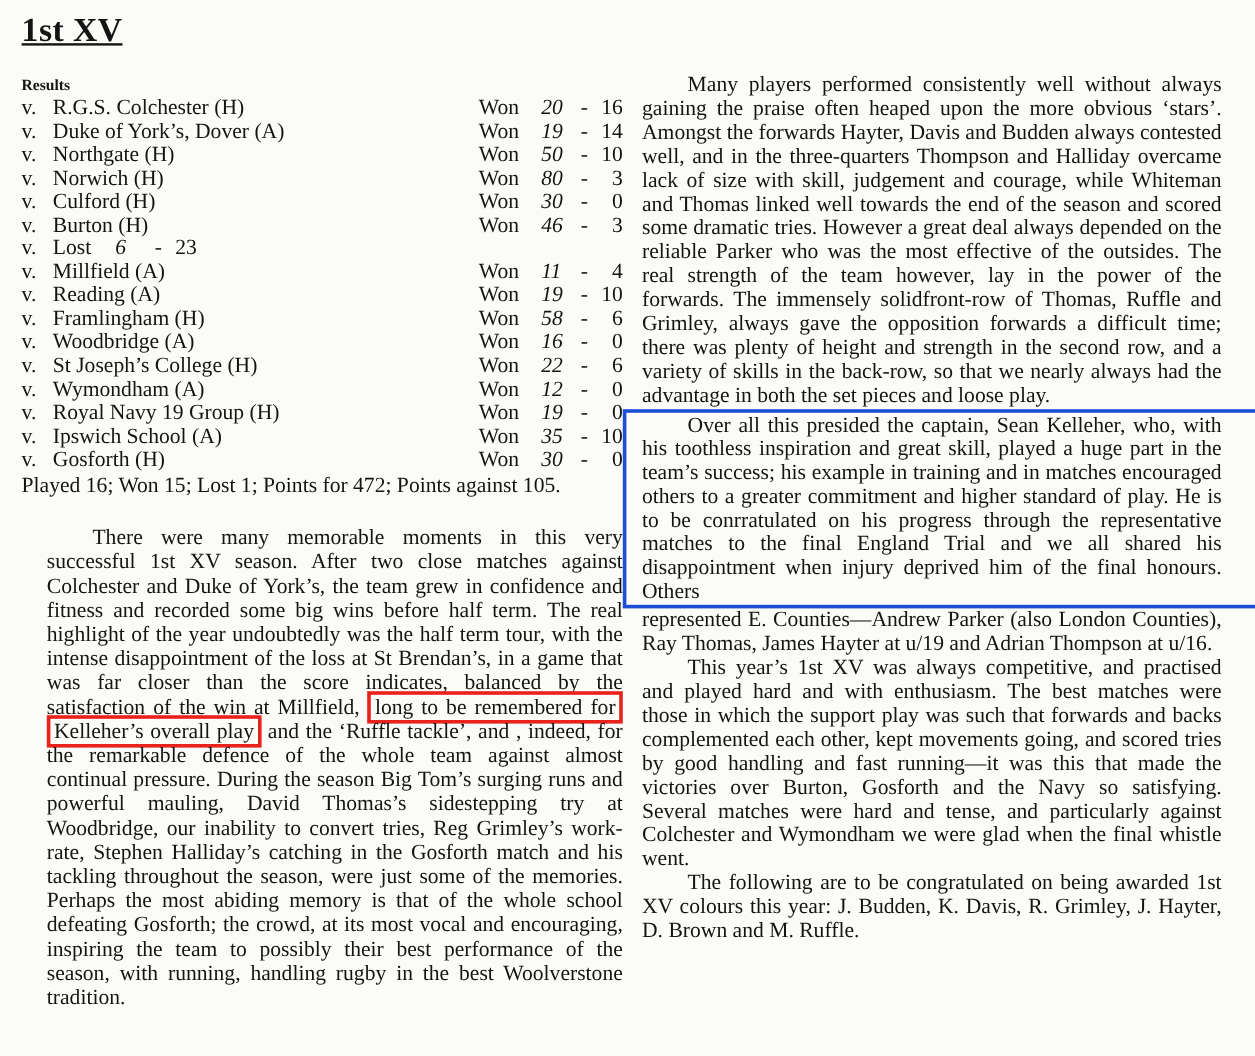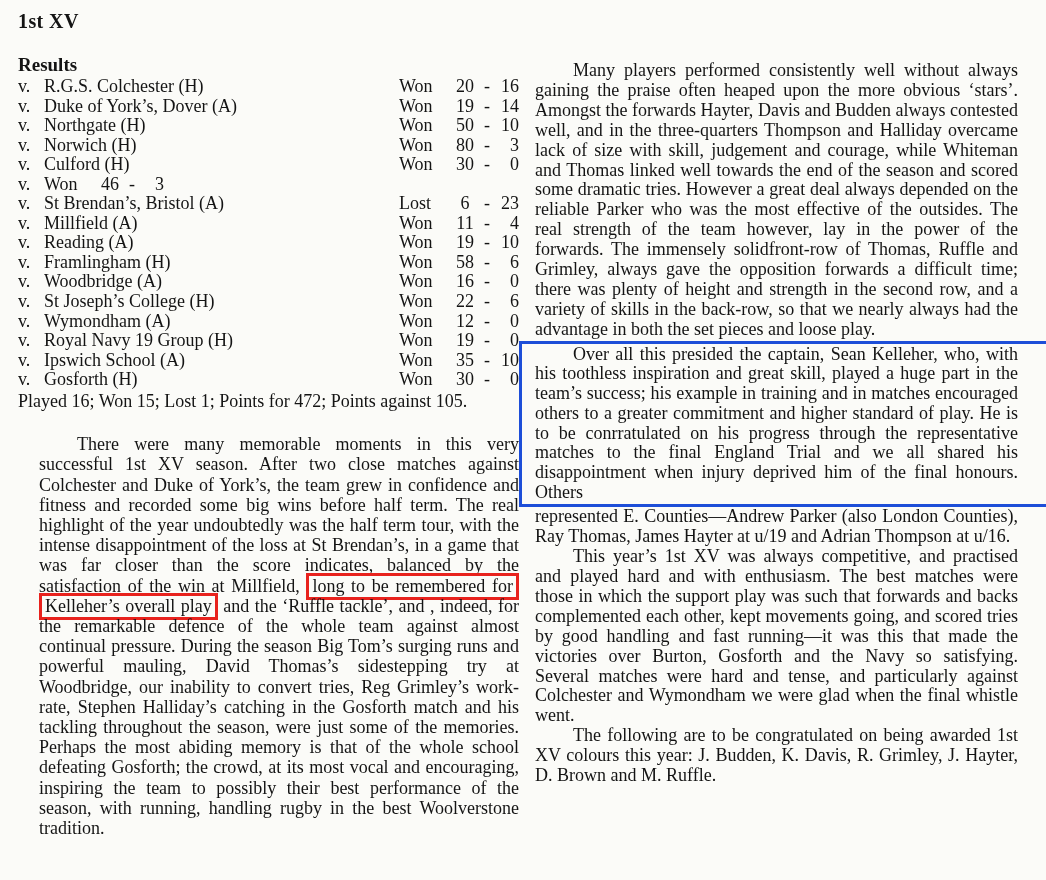--- a/index.html
+++ b/index.html
@@ -5,29 +5,29 @@
   html,body{margin:0;padding:0;}
   body{
     width:1046px;height:880px;position:relative;overflow:hidden;
     background:#fbfbf8;color:#141414;
     font-family:"Liberation Serif","DejaVu Serif",serif;
     -webkit-font-smoothing:antialiased;
   }
   .col-left{position:absolute;left:18px;top:10px;width:501px;}
   .col-right{position:absolute;left:535px;top:61px;width:483px;}
 
-  .page-title{font-size:20px;font-weight:bold;letter-spacing:.4px;margin:0;}
-  .results-heading{font-size:19px;font-weight:bold;margin:21px 0 1px 0;}
+  .page-title{font-size:28px;font-weight:bold;letter-spacing:.4px;margin:0;text-decoration:underline;}
+  .results-heading{font-size:13px;font-weight:bold;margin:21px 0 1px 0;}
 
   .results-table{font-size:18px;}
   .result-row{display:flex;line-height:19.55px;white-space:nowrap;}
   .r-prefix{width:26px;}
   .r-opponent{flex:1;}
   .r-outcome{width:52px;}
-  .r-for{width:28px;text-align:center;}
+  .r-for{width:28px;text-align:left;font-style:italic;}
   .r-dash{width:16px;text-align:center;}
   .r-against{width:24px;text-align:right;}
 
   .summary-par{font-size:18px;line-height:20.4px;text-align:justify;margin:1px 0 0 0;}
 
   .body-par{font-size:18px;line-height:20.2px;text-align:justify;margin:0;text-indent:38px;}
   .left-body{margin-top:23px;margin-left:21px;}
 
   .inline-highlight{
     border:3px solid #e8221d;
@@ -88,28 +88,28 @@
       <div class="result-row">
         <span class="r-prefix">v.</span>
         <span class="r-opponent">Culford (H)</span>
         <span class="r-outcome">Won</span>
         <span class="r-for">30</span>
         <span class="r-dash">-</span>
         <span class="r-against">0</span>
       </div>
       <div class="result-row">
         <span class="r-prefix">v.</span>
+        <span class="r-opponent">Burton (H)</span>
         <span class="r-outcome">Won</span>
         <span class="r-for">46</span>
         <span class="r-dash">-</span>
         <span class="r-against">3</span>
       </div>
       <div class="result-row">
         <span class="r-prefix">v.</span>
-        <span class="r-opponent">St Brendan’s, Bristol (A)</span>
         <span class="r-outcome">Lost</span>
         <span class="r-for">6</span>
         <span class="r-dash">-</span>
         <span class="r-against">23</span>
       </div>
       <div class="result-row">
         <span class="r-prefix">v.</span>
         <span class="r-opponent">Millfield (A)</span>
         <span class="r-outcome">Won</span>
         <span class="r-for">11</span>

